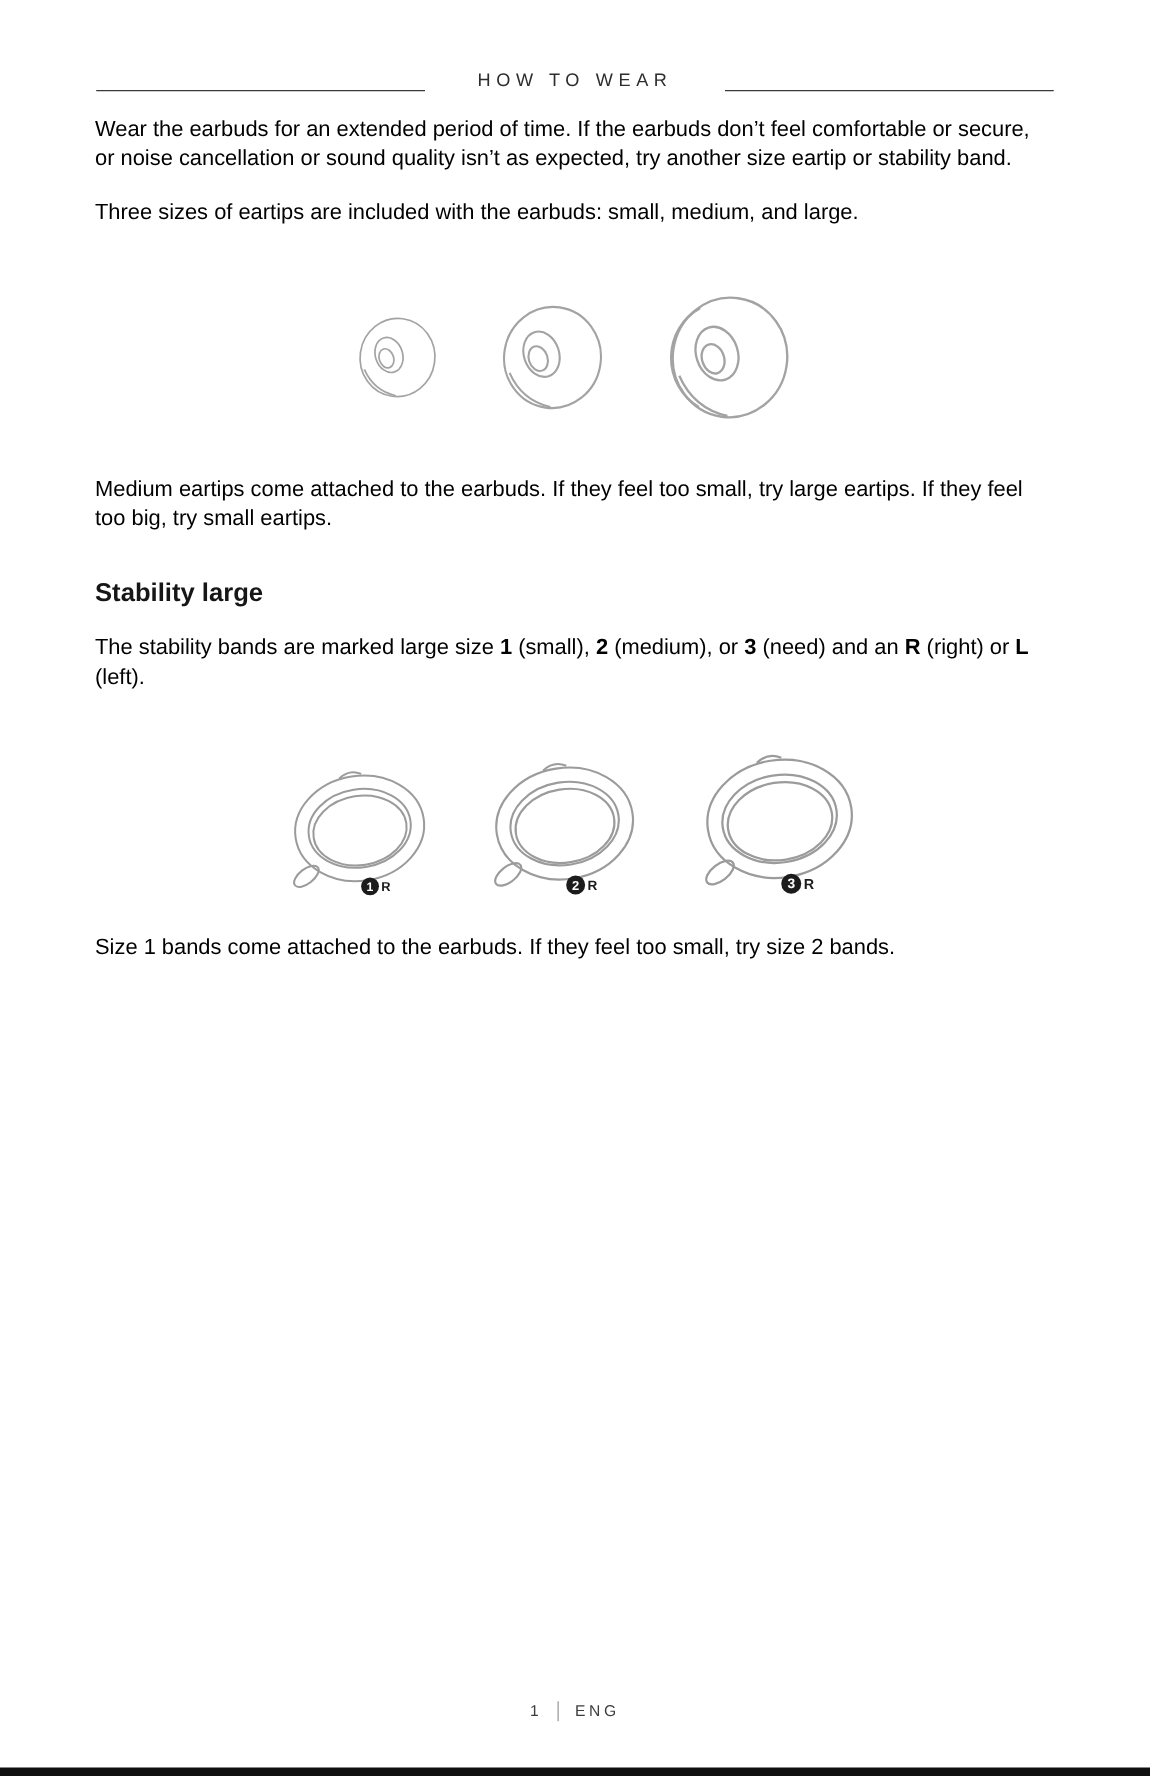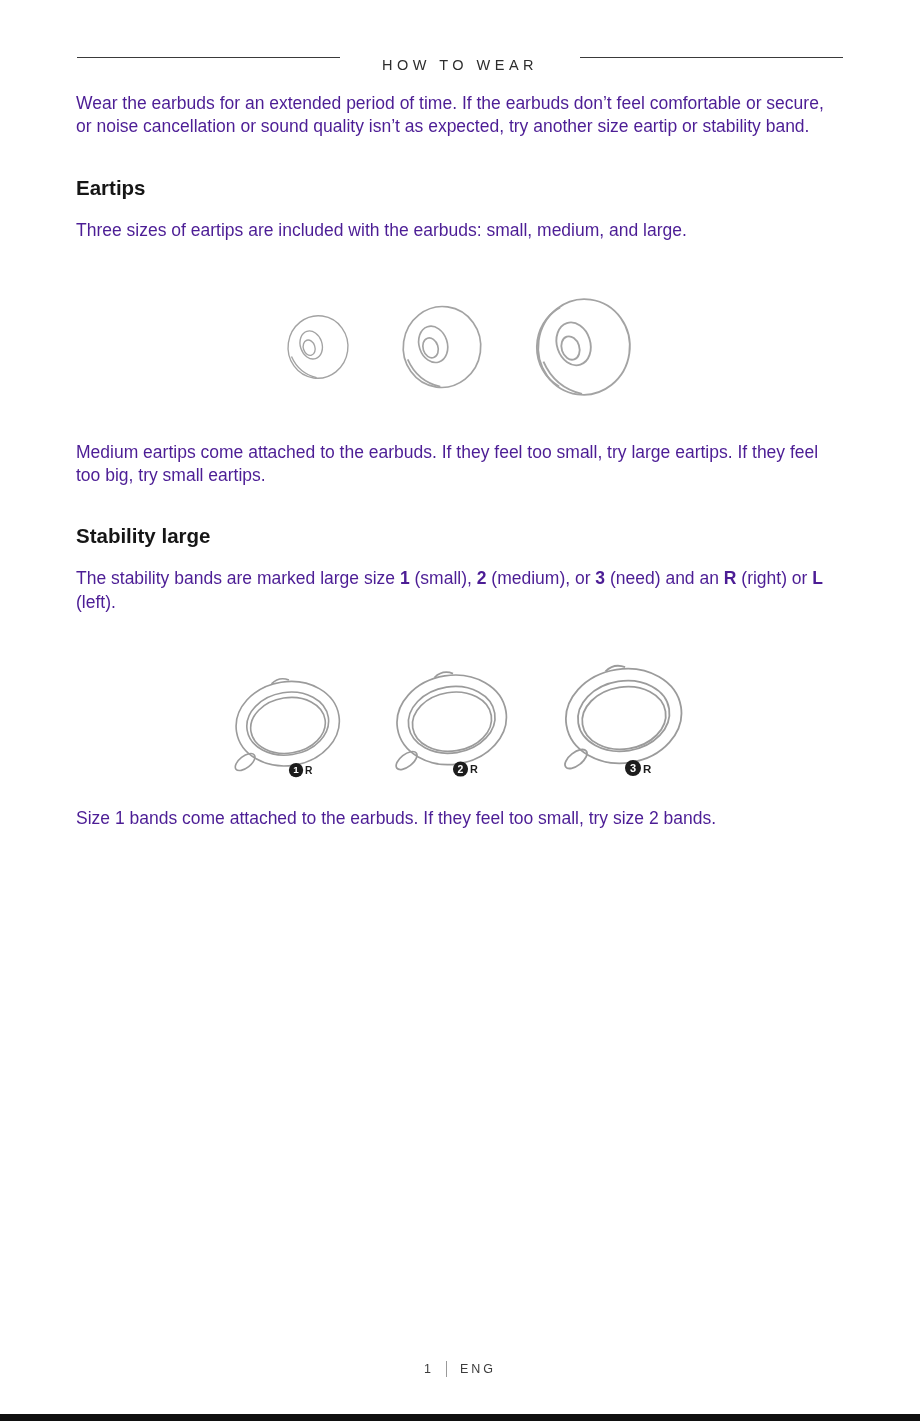--- a/index.html
+++ b/index.html
@@ -7,30 +7,30 @@
   .page {
     width: 920px; height: 1421px;
     margin: 0 auto;
     background: #ffffff;
     position: relative;
     overflow: hidden;
     font-family: "Liberation Sans", sans-serif;
     color: #1d1d1d;
   }
   
-  .header { display: flex; align-items: flex-start; padding: 57px 77px 0 77px; gap: 24px; }
+  .header { display: flex; align-items: flex-end; padding: 57px 77px 0 77px; gap: 24px; }
   .header .rule { flex: 1; height: 1px; background: #3a3a3a; }
   .header .htitle {
     padding: 0 18px; font-size: 14.5px; letter-spacing: 4.5px;
     color: #2d2d2d; white-space: nowrap;
   }
   
   .content { padding: 0 76px; }
   h1.title { font-size: 25px; font-weight: 700; margin: 51px 0 0 0; letter-spacing: 0.2px; color: #161616; }
-  p.body { font-size: 17.5px; line-height: 1.33; margin: 19px 0 0 0; color: #4c1d95; }
+  p.body { font-size: 17.5px; line-height: 1.33; margin: 19px 0 0 0; color: #000000; }
   h2.sub { font-size: 20.5px; font-weight: 700; margin: 37px 0 0 0; color: #161616; }
   b.inl { font-weight: 700; }
   
   .figure { display: flex; justify-content: center; }
   .eartips-figure { gap: 46px; align-items: center; margin-top: 30px; height: 150px; }
   .bands-figure { gap: 26px; align-items: flex-end; margin-top: 24px; height: 150px; }
   .figure svg { display: block; }
   
   .footer {
     position: absolute; left: 0; right: 0; bottom: 44px;
@@ -50,21 +50,20 @@
     <div class="rule"></div>
     <div class="htitle">HOW TO WEAR</div>
     <div class="rule"></div>
   </div>
 
   <div class="content">
 
 
     <p class="body">Wear the earbuds for an extended period of time. If the earbuds don’t feel comfortable or secure, or noise cancellation or sound quality isn’t as expected, try another size eartip or stability band.</p>
 
-    <h2 class="sub">Eartips</h2>
     <p class="body">Three sizes of eartips are included with the earbuds: small, medium, and large.</p>
 
     <div class="figure eartips-figure">
       <svg width="68" height="68" viewBox="0 0 100 100" fill="none" stroke="#a3a3a3" stroke-width="2">
         <ellipse cx="50" cy="50" rx="44" ry="46" transform="rotate(8 50 50)"></ellipse>
         <path d="M11,64 Q22,89 48,95"></path>
         <ellipse cx="40" cy="47" rx="16" ry="21" transform="rotate(-18 40 47)"></ellipse>
         <ellipse cx="37" cy="51" rx="8.5" ry="11.5" transform="rotate(-18 37 51)"></ellipse>
       </svg>
       <svg width="88" height="88" viewBox="0 0 100 100" fill="none" stroke="#a3a3a3" stroke-width="1.9">

